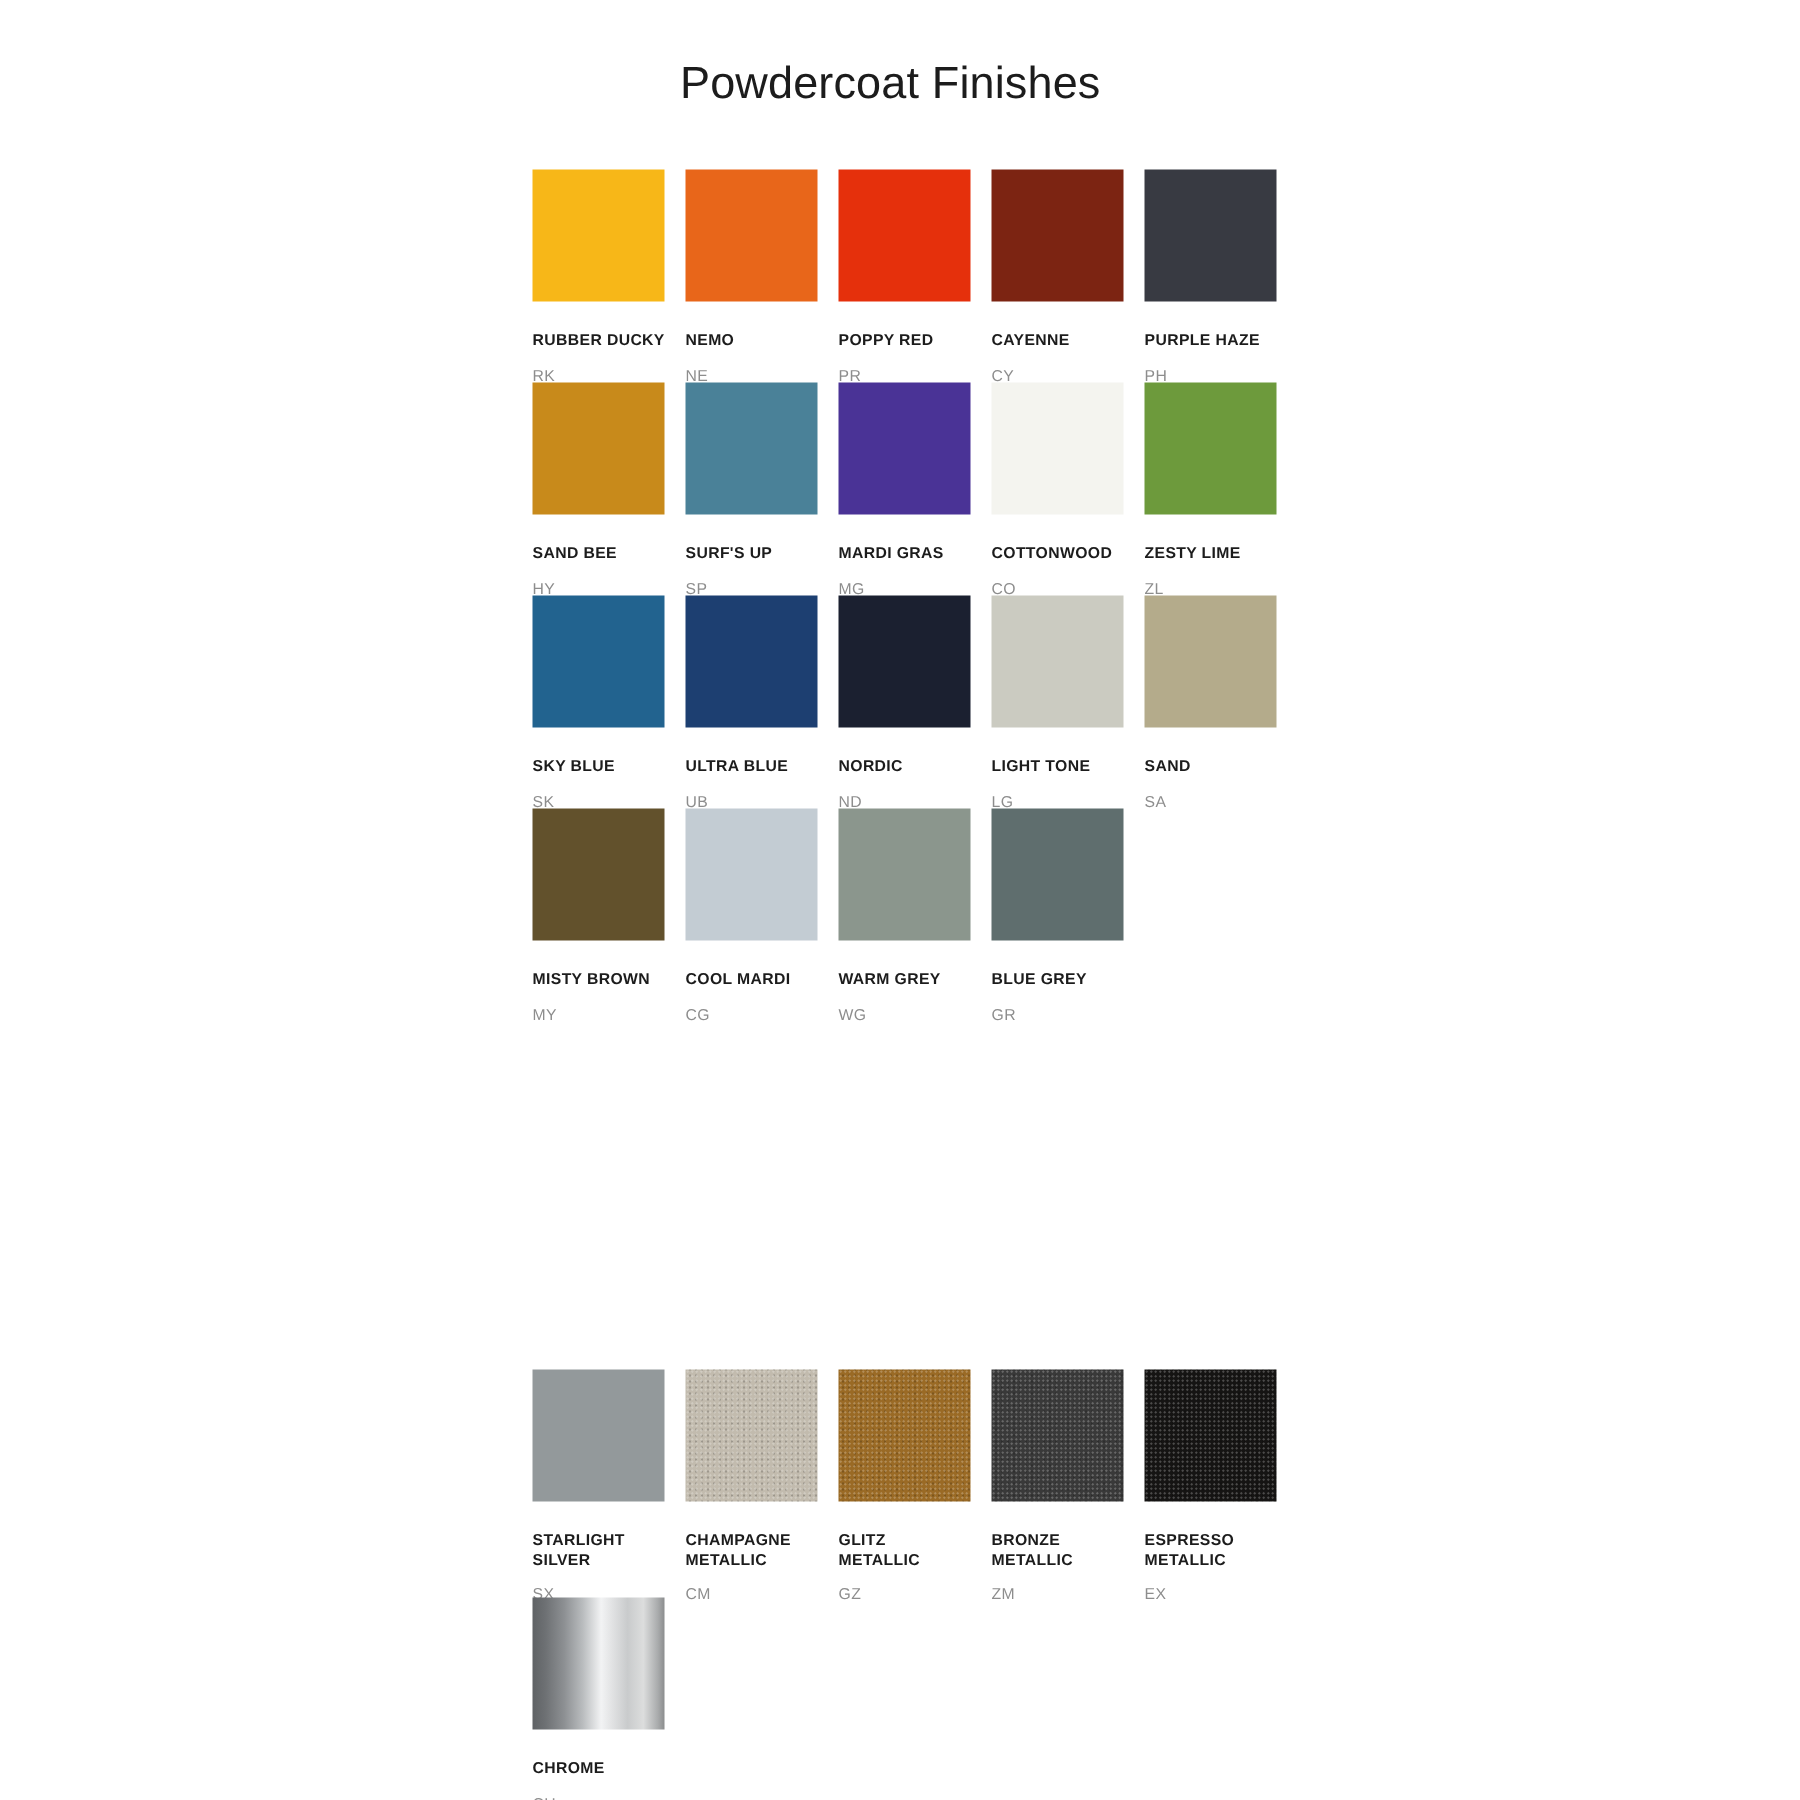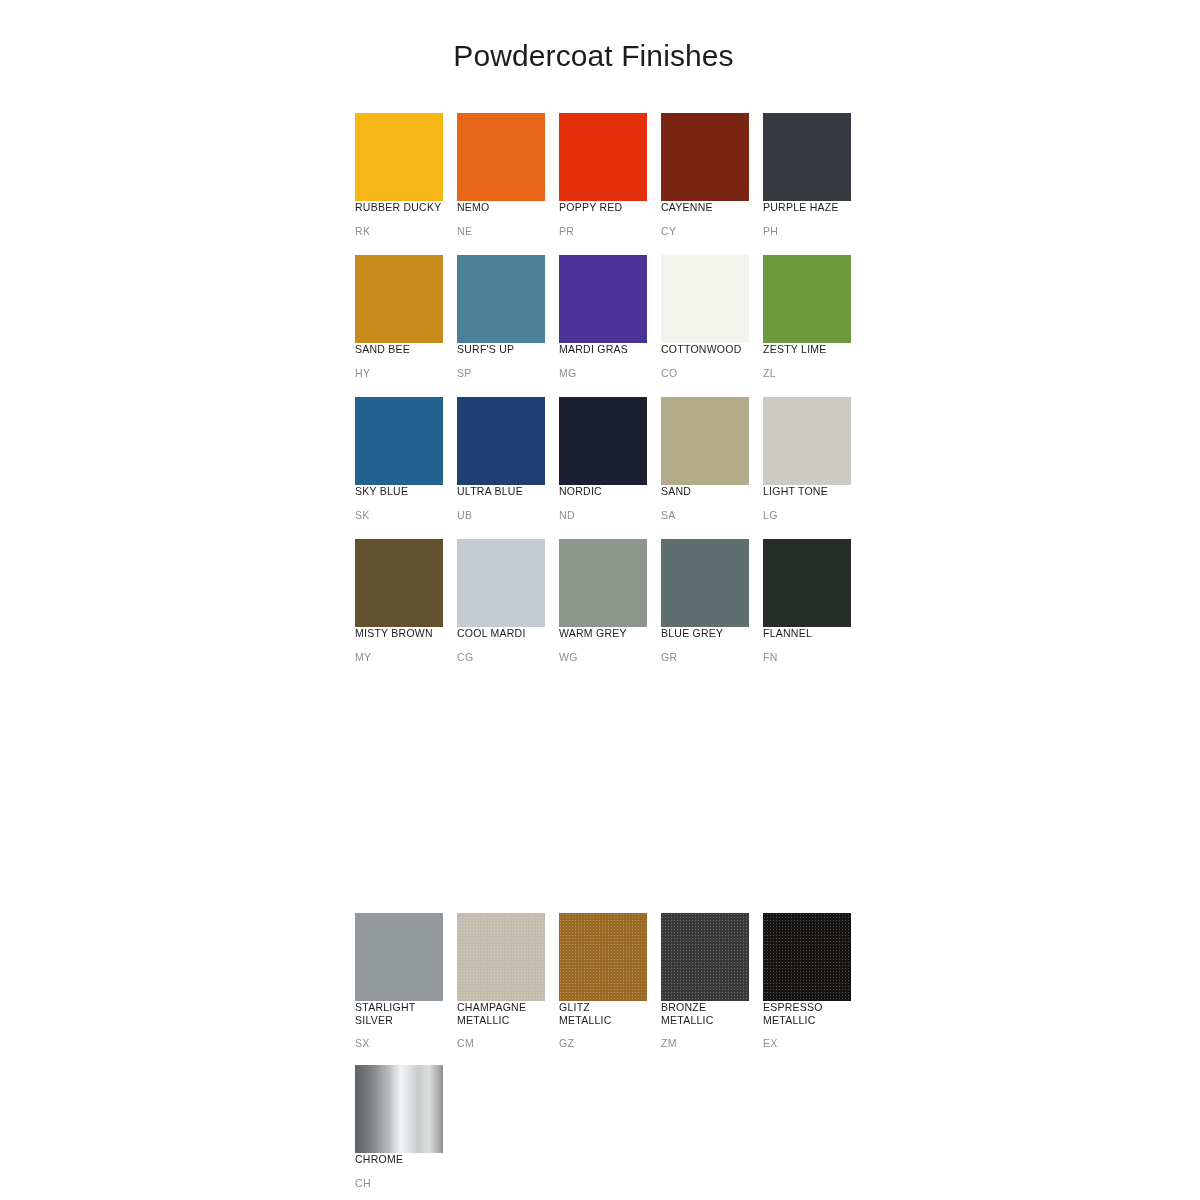--- a/index.html
+++ b/index.html
@@ -55,23 +55,23 @@
     position: relative;
   }
 
   .swatch {
     width: 88px;
     height: 88px;
     display: block;
   }
 
   .label-name {
-    margin-top: 0;
+    margin-top: 20px;
     font-size: 10.5px;
-    font-weight: 400;
+    font-weight: 700;
     letter-spacing: 0.25px;
     color: #1c1c1c;
     line-height: 12.5px;
     white-space: pre-line;
   }
   .label-code {
     margin-top: 11px;
     font-size: 10.5px;
     font-weight: 400;
     letter-spacing: 0.3px;
@@ -162,53 +162,48 @@
         <div class="swatch" style="background: rgb(29, 63, 113);"></div>
         <div class="label-name">ULTRA BLUE</div>
         <div class="label-code">UB</div>
       </div>
       <div class="cell">
         <div class="swatch" style="background: rgb(27, 32, 48);"></div>
         <div class="label-name">NORDIC</div>
         <div class="label-code">ND</div>
       </div>
       <div class="cell">
+        <div class="swatch" style="background: rgb(203, 203, 193);"></div>
+        <div class="label-name">LIGHT TONE</div>
+        <div class="label-code">LG</div>
+      </div>
+      <div class="cell">
         <div class="swatch" style="background: rgb(180, 171, 139);"></div>
         <div class="label-name">SAND</div>
         <div class="label-code">SA</div>
       </div>
       <div class="cell">
-        <div class="swatch" style="background: rgb(203, 203, 193);"></div>
-        <div class="label-name">LIGHT TONE</div>
-        <div class="label-code">LG</div>
-      </div>
-      <div class="cell">
         <div class="swatch" style="background: rgb(98, 81, 44);"></div>
         <div class="label-name">MISTY BROWN</div>
         <div class="label-code">MY</div>
       </div>
       <div class="cell">
         <div class="swatch" style="background: rgb(195, 204, 211);"></div>
         <div class="label-name">COOL MARDI</div>
         <div class="label-code">CG</div>
       </div>
       <div class="cell">
         <div class="swatch" style="background: rgb(139, 150, 141);"></div>
         <div class="label-name">WARM GREY</div>
         <div class="label-code">WG</div>
       </div>
       <div class="cell">
         <div class="swatch" style="background: rgb(95, 110, 110);"></div>
         <div class="label-name">BLUE GREY</div>
         <div class="label-code">GR</div>
-      </div>
-      <div class="cell">
-        <div class="swatch" style="background: rgb(38, 44, 39);"></div>
-        <div class="label-name">FLANNEL</div>
-        <div class="label-code">FN</div>
       </div>
       <div class="cell empty"></div>
       <div class="cell empty"></div>
       <div class="cell empty"></div>
       <div class="cell empty"></div>
     </div>
 
 
   <div class="grid" id="grid-metallic">
       <div class="cell">

